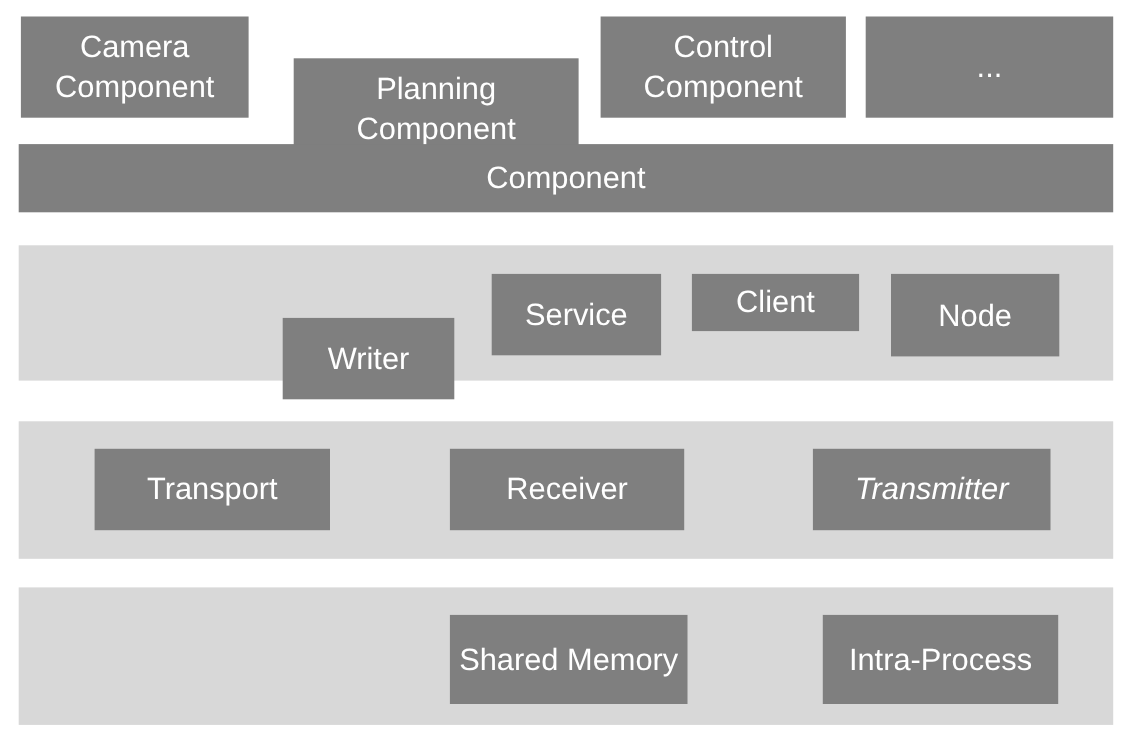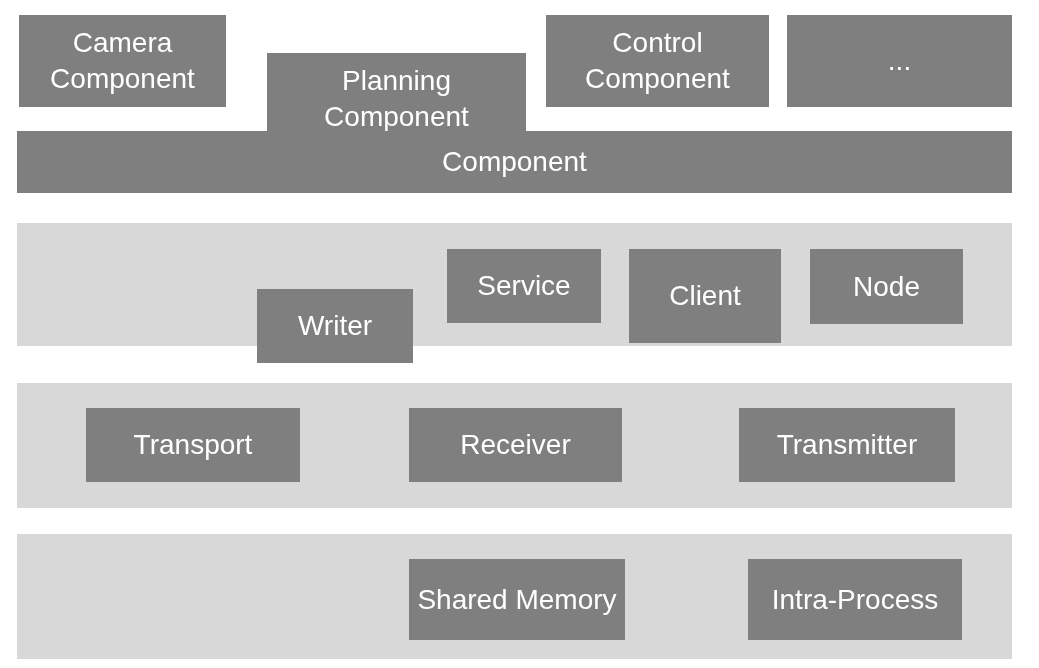--- a/index.html
+++ b/index.html
@@ -39,26 +39,26 @@
   
   .bar-component   { left: 17px;  top: 131px; width: 995px; height: 62px; }
   
   .band-entities   { left: 17px; top: 223px; width: 995px; height: 123px; }
   .band-transport  { left: 17px; top: 383px; width: 995px; height: 125px; }
   .band-middleware { left: 17px; top: 534px; width: 995px; height: 125px; }
   
   .box-reader      { left: 52px;  top: 26px; width: 152px; height: 74px; }
   .box-writer      { left: 240px; top: 26px; width: 156px; height: 74px; margin-top: 40px; }
   .box-service     { left: 430px; top: 26px; width: 154px; height: 74px; }
-  .box-client      { left: 612px; top: 26px; width: 152px; height: 94px; }
+  .box-client      { left: 612px; top: 26px; width: 152px; height: 52px; }
   .box-node        { left: 793px; top: 26px; width: 153px; height: 75px; }
   
   .box-transport   { left: 69px;  top: 25px; width: 214px; height: 74px; }
   .box-receiver    { left: 392px; top: 25px; width: 213px; height: 74px; }
-  .box-transmitter { left: 722px; top: 25px; width: 216px; height: 74px; }
+  .box-transmitter { left: 722px; top: 25px; width: 216px; height: 74px; font-style: italic; }
   
   .box-fast-rtps     { left: 69px;  top: 25px; width: 214px; height: 81px; }
   .box-shared-memory { left: 392px; top: 25px; width: 216px; height: 81px; }
   .box-intra-process { left: 731px; top: 25px; width: 214px; height: 81px; }
 </style>
 </head>
 <body>
 
 <div class="canvas">
 

